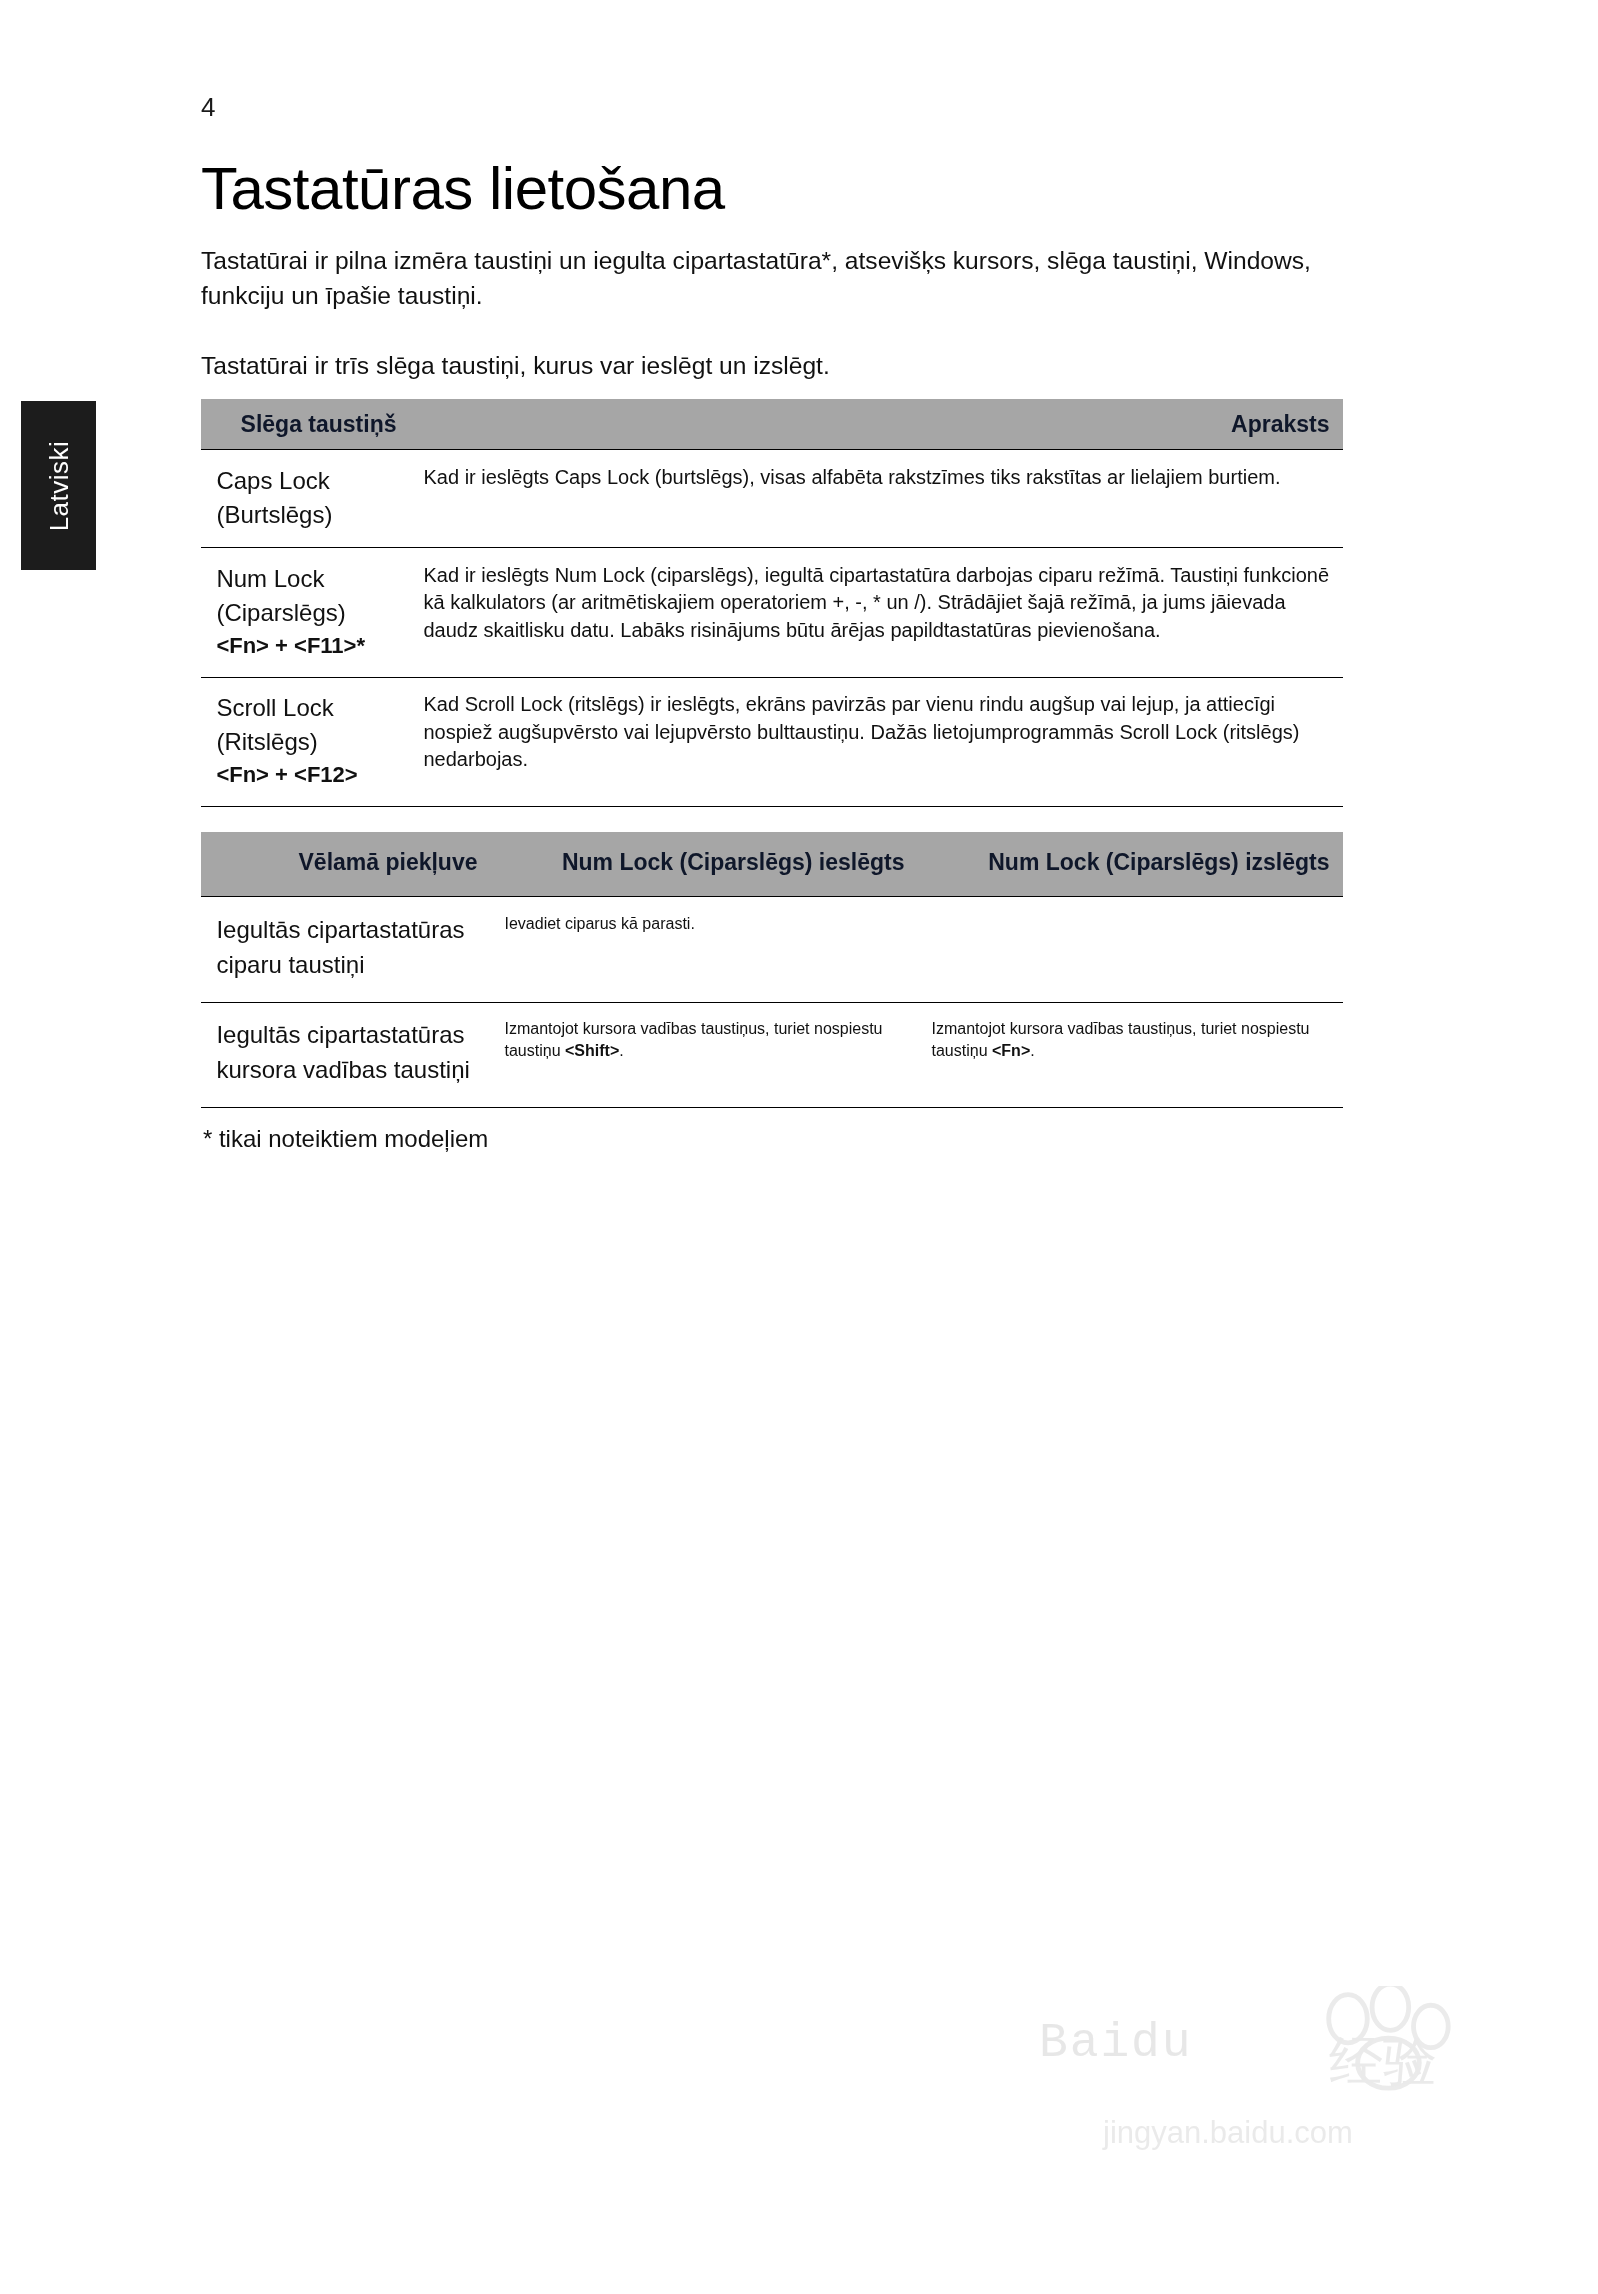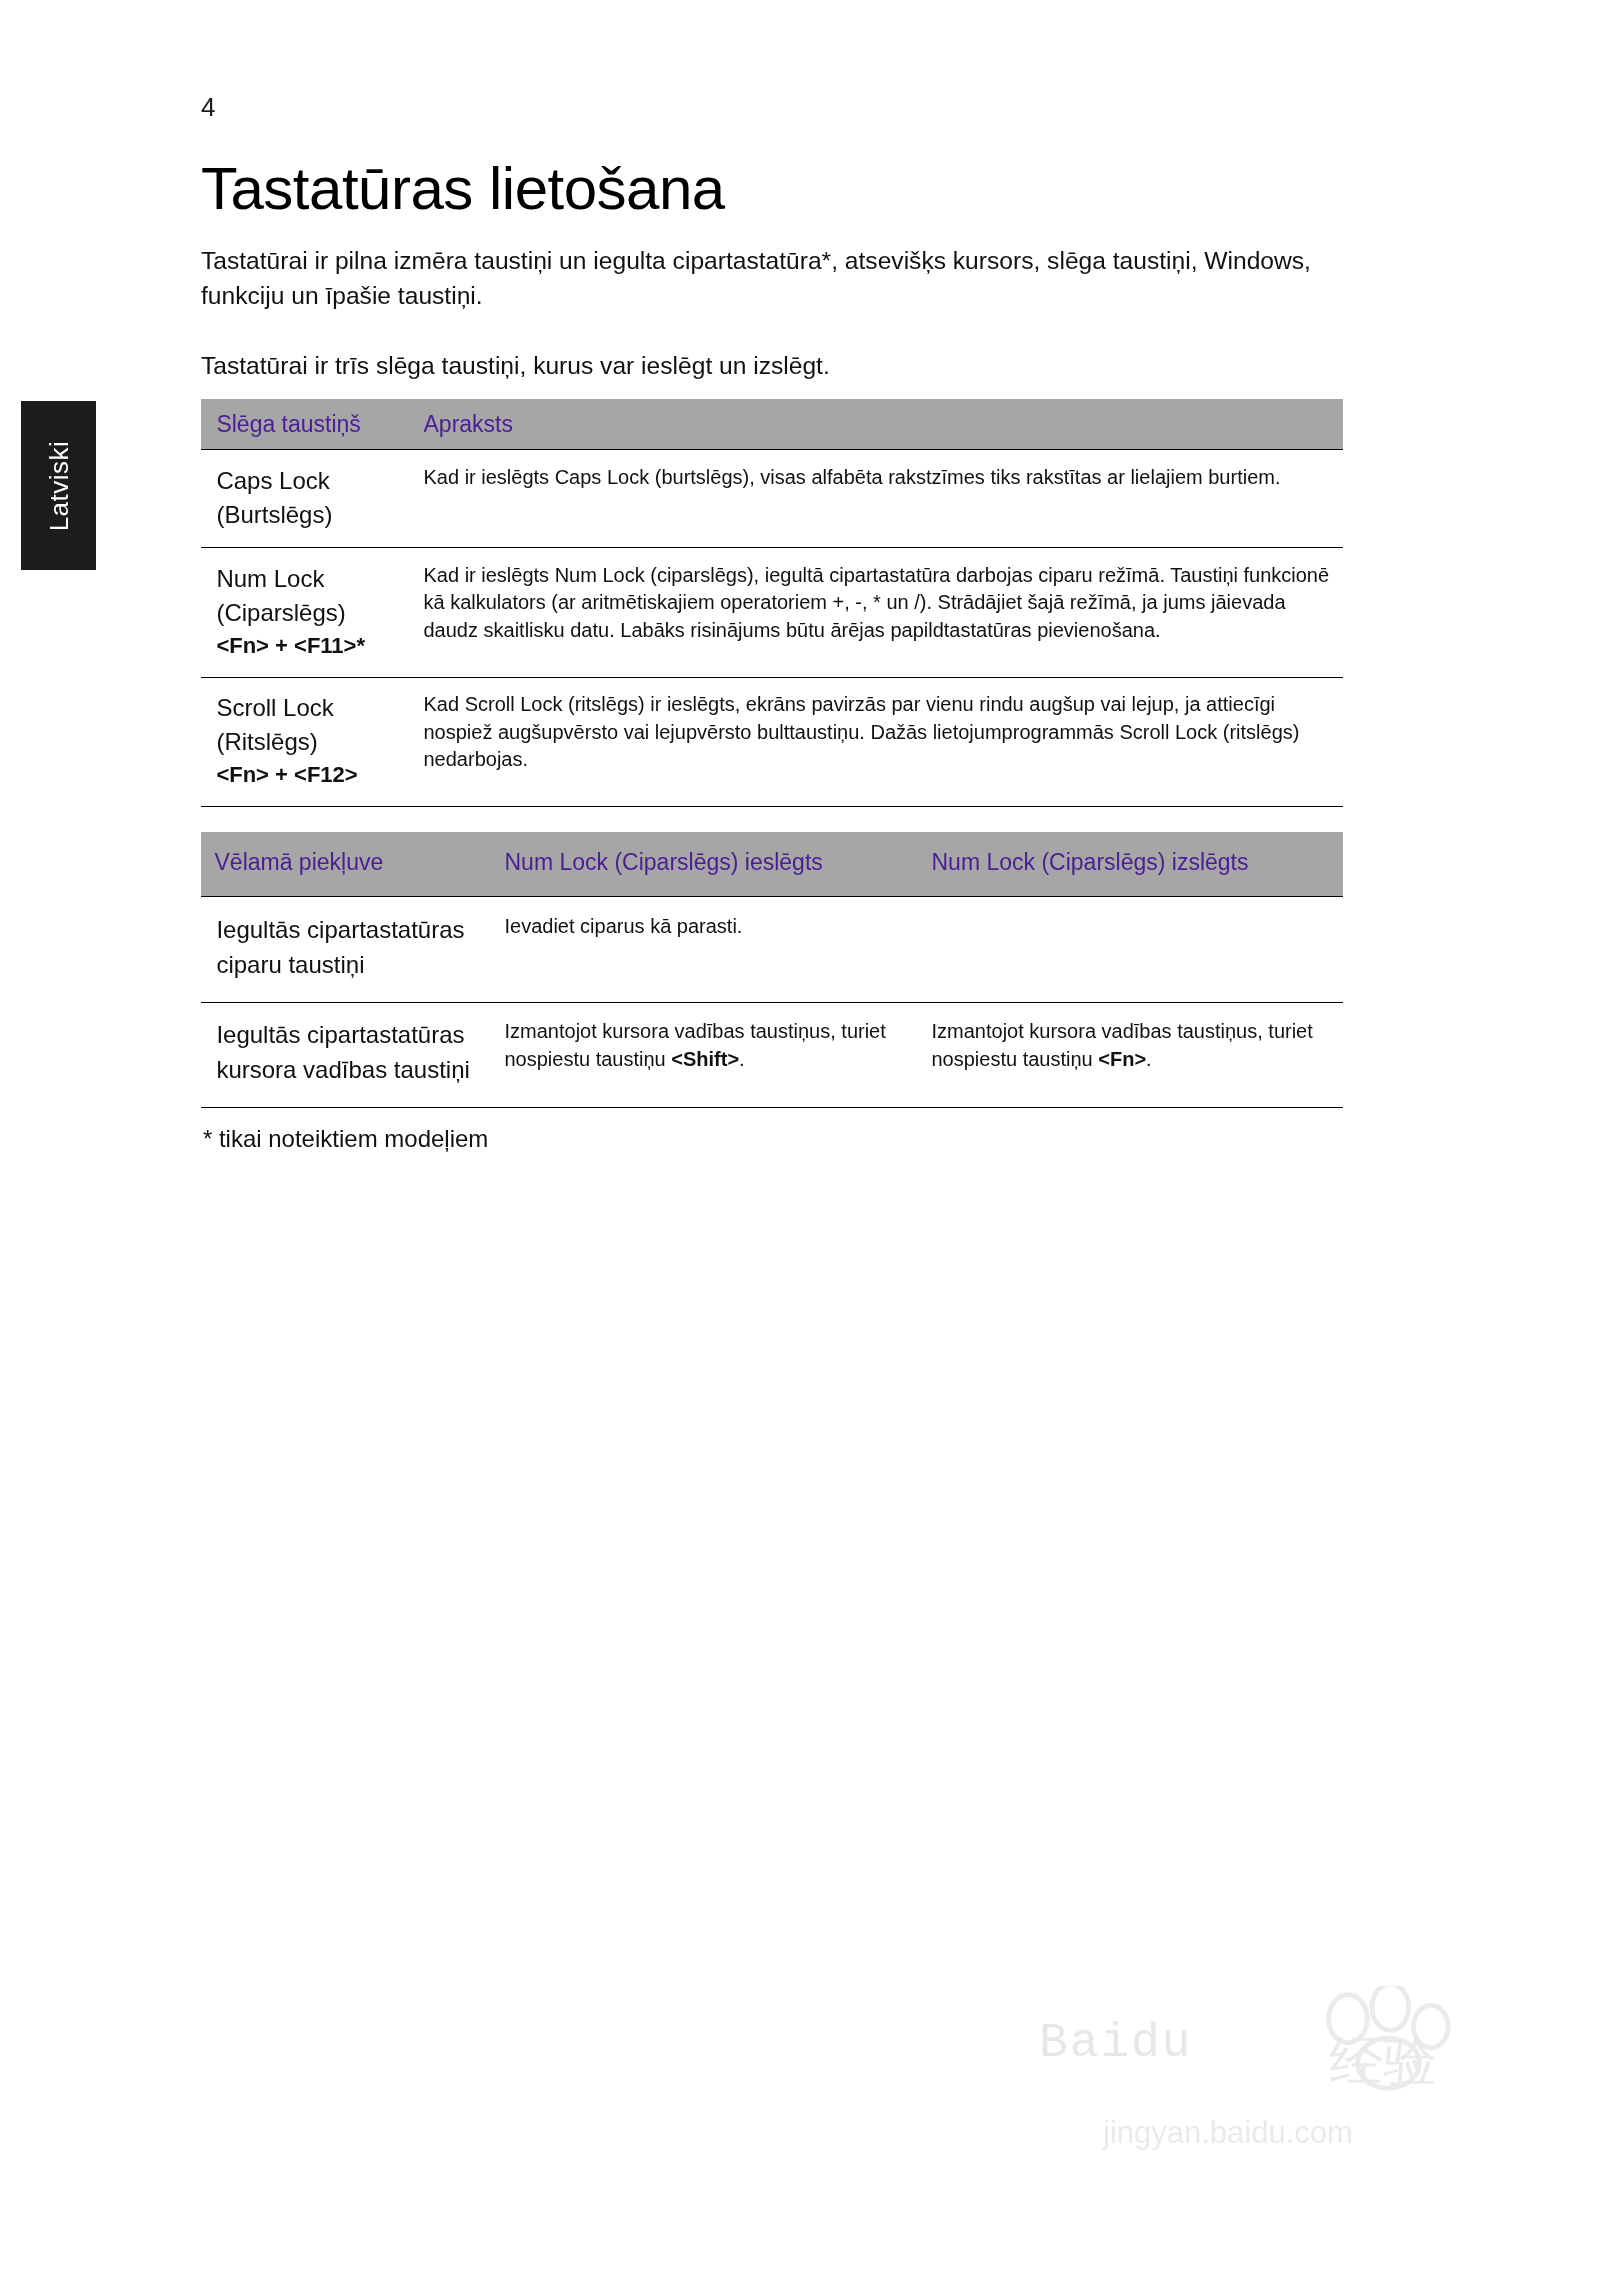--- a/index.html
+++ b/index.html
@@ -77,26 +77,26 @@
     color: #111;
   }
   table {
     border-collapse: collapse;
     width: 1141px;
     table-layout: fixed;
   }
   table.t1 { margin-bottom: 25px; }
   table th {
     background: #a6a6a6;
-    text-align: left;
+    text-align: right;
     font-size: 23px;
-    font-weight: normal;
+    font-weight: bold;
     padding: 11.6px 13.5px 11.6px 13.5px;
     vertical-align: top;
-    color: #4c1d95;
+    color: #0f172a;
     border-bottom: 1.4px solid #000;
   }
   table.t1 th:first-child { padding-left: 15.4px; }
   table td {
     vertical-align: top;
     padding: 13.5px 13.5px 15.4px 13.5px;
     border-bottom: 1.2px solid #000;
     font-size: 20px;
     line-height: 1.37;
     color: #111;
@@ -119,21 +119,21 @@
     padding: 15.4px 13.5px 17.4px 13.5px;
     line-height: 1.38;
   }
   table.t2 td.first {
     font-size: 24px;
     line-height: 1.45;
     padding-left: 15.4px;
     padding-top: 15.4px;
   }
   table.t2 td {
-    font-size: 20px;
+    font-size: 16px;
     padding-top: 15.4px;
     padding-bottom: 19.3px;
   }
   p.body-para {
     font-size: 24.6px;
     line-height: 1.45;
     margin: 25px 0 25px 0;
     color: #111;
   }
   p.footnote {

